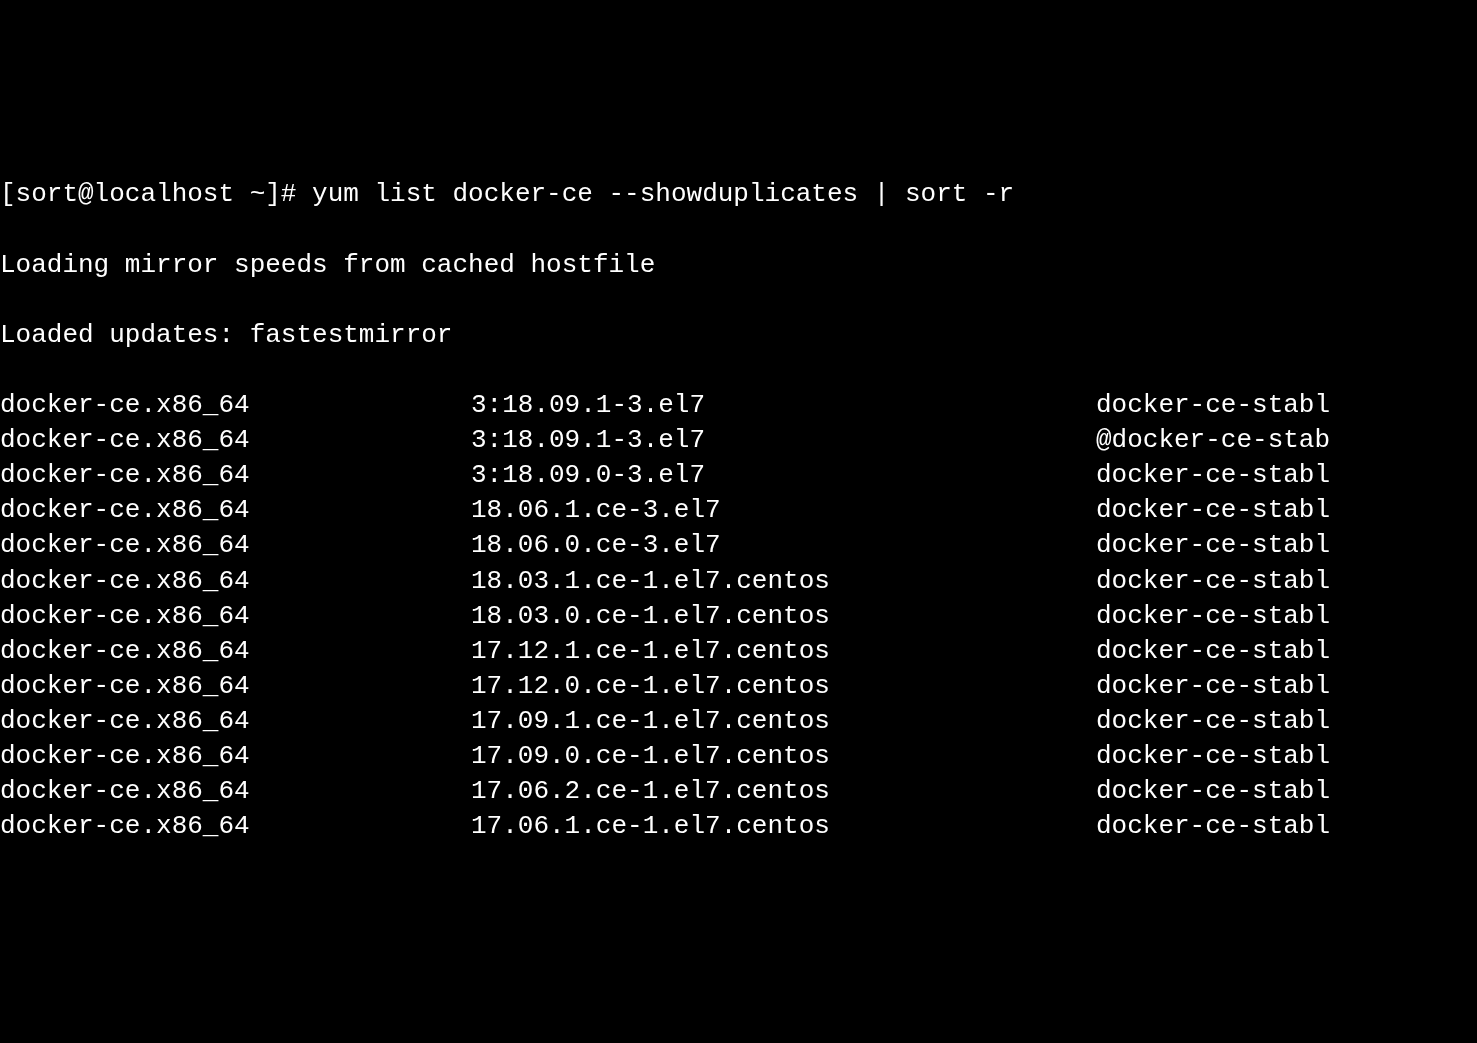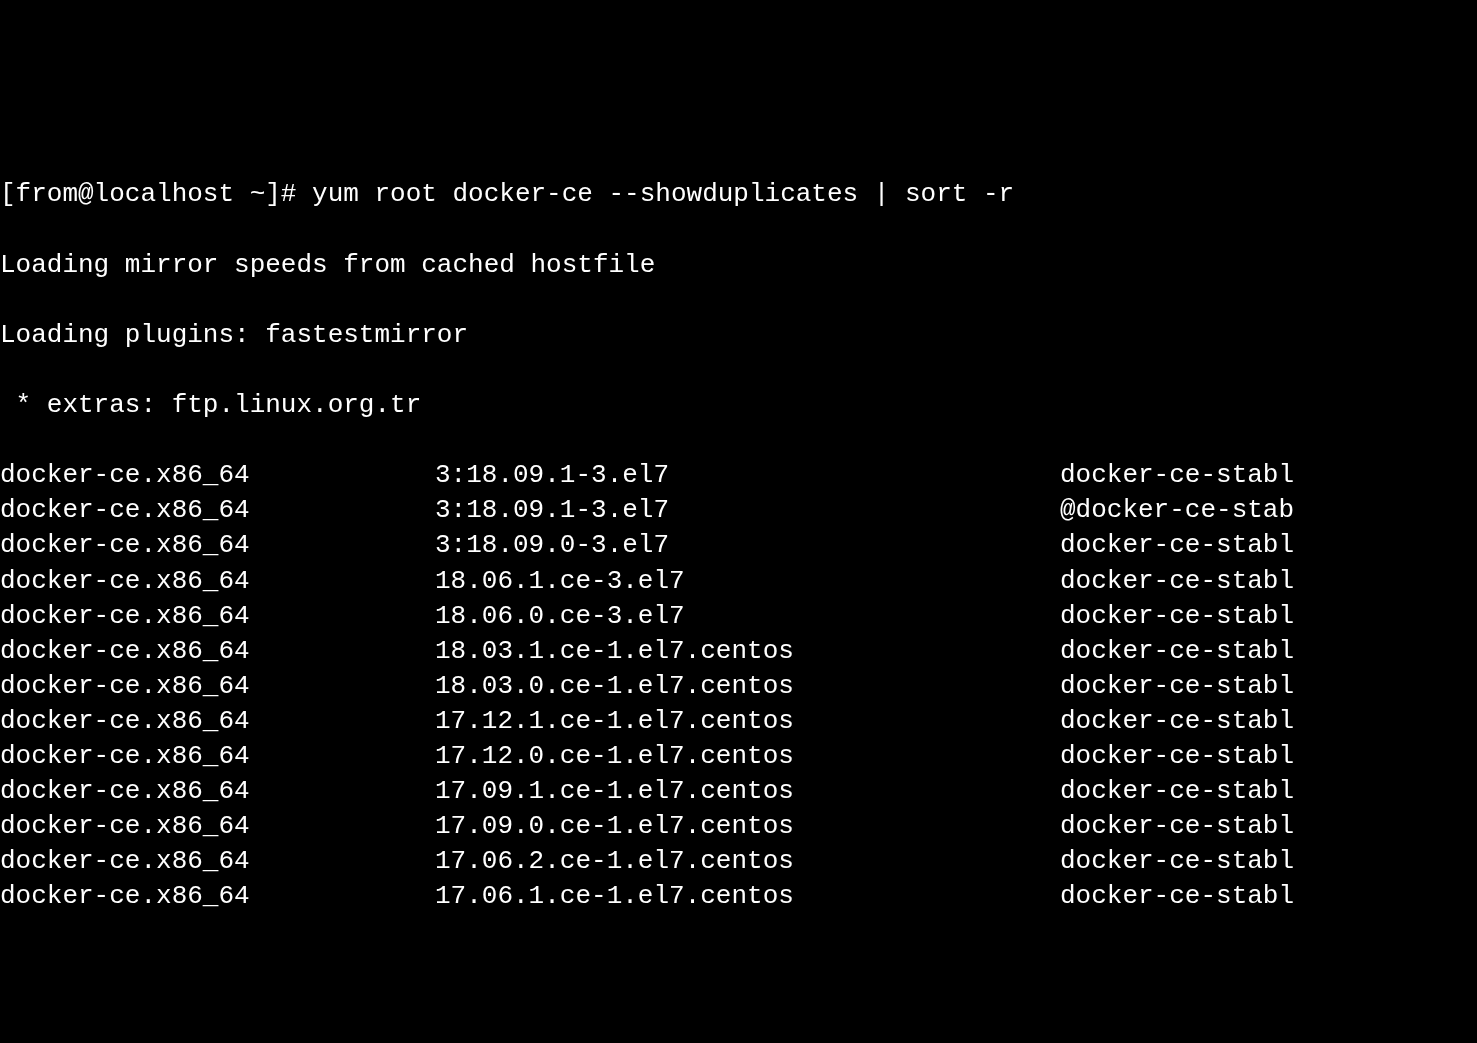--- a/index.html
+++ b/index.html
@@ -28,34 +28,34 @@
     .pkg-row {
       display: flex;
     }
     .pkg-name {
       width: 435px;
       flex-shrink: 0;
     }
     .pkg-version {
       width: 625px;
       flex-shrink: 0;
+      margin-left: 36px;
     }
     .pkg-repo {
       flex-shrink: 0;
     }
   </style>
 </head>
 <body>
 
 
 
 <div class="terminal">
-<span class="line"><span>[from@localhost ~]# </span><span>yum root docker-ce --showduplicates | sort -r</span></span>
+<span class="line"><span>[sort@localhost ~]# </span><span>yum list docker-ce --showduplicates | sort -r</span></span>
 <span class="line">Loading mirror speeds from cached hostfile</span>
-<span class="line">Loading plugins: fastestmirror</span>
-<span class="line"> * extras: ftp.linux.org.tr</span>
+<span class="line">Loaded updates: fastestmirror</span>
 <div id="package-list"><div class="pkg-row"><span class="pkg-name">docker-ce.x86_64</span><span class="pkg-version">3:18.09.1-3.el7</span><span class="pkg-repo">docker-ce-stabl</span></div><div class="pkg-row"><span class="pkg-name">docker-ce.x86_64</span><span class="pkg-version">3:18.09.1-3.el7</span><span class="pkg-repo">@docker-ce-stab</span></div><div class="pkg-row"><span class="pkg-name">docker-ce.x86_64</span><span class="pkg-version">3:18.09.0-3.el7</span><span class="pkg-repo">docker-ce-stabl</span></div><div class="pkg-row"><span class="pkg-name">docker-ce.x86_64</span><span class="pkg-version">18.06.1.ce-3.el7</span><span class="pkg-repo">docker-ce-stabl</span></div><div class="pkg-row"><span class="pkg-name">docker-ce.x86_64</span><span class="pkg-version">18.06.0.ce-3.el7</span><span class="pkg-repo">docker-ce-stabl</span></div><div class="pkg-row"><span class="pkg-name">docker-ce.x86_64</span><span class="pkg-version">18.03.1.ce-1.el7.centos</span><span class="pkg-repo">docker-ce-stabl</span></div><div class="pkg-row"><span class="pkg-name">docker-ce.x86_64</span><span class="pkg-version">18.03.0.ce-1.el7.centos</span><span class="pkg-repo">docker-ce-stabl</span></div><div class="pkg-row"><span class="pkg-name">docker-ce.x86_64</span><span class="pkg-version">17.12.1.ce-1.el7.centos</span><span class="pkg-repo">docker-ce-stabl</span></div><div class="pkg-row"><span class="pkg-name">docker-ce.x86_64</span><span class="pkg-version">17.12.0.ce-1.el7.centos</span><span class="pkg-repo">docker-ce-stabl</span></div><div class="pkg-row"><span class="pkg-name">docker-ce.x86_64</span><span class="pkg-version">17.09.1.ce-1.el7.centos</span><span class="pkg-repo">docker-ce-stabl</span></div><div class="pkg-row"><span class="pkg-name">docker-ce.x86_64</span><span class="pkg-version">17.09.0.ce-1.el7.centos</span><span class="pkg-repo">docker-ce-stabl</span></div><div class="pkg-row"><span class="pkg-name">docker-ce.x86_64</span><span class="pkg-version">17.06.2.ce-1.el7.centos</span><span class="pkg-repo">docker-ce-stabl</span></div><div class="pkg-row"><span class="pkg-name">docker-ce.x86_64</span><span class="pkg-version">17.06.1.ce-1.el7.centos</span><span class="pkg-repo">docker-ce-stabl</span></div></div>
 
 
 </div>
 
 
 
 
 </body></html>

